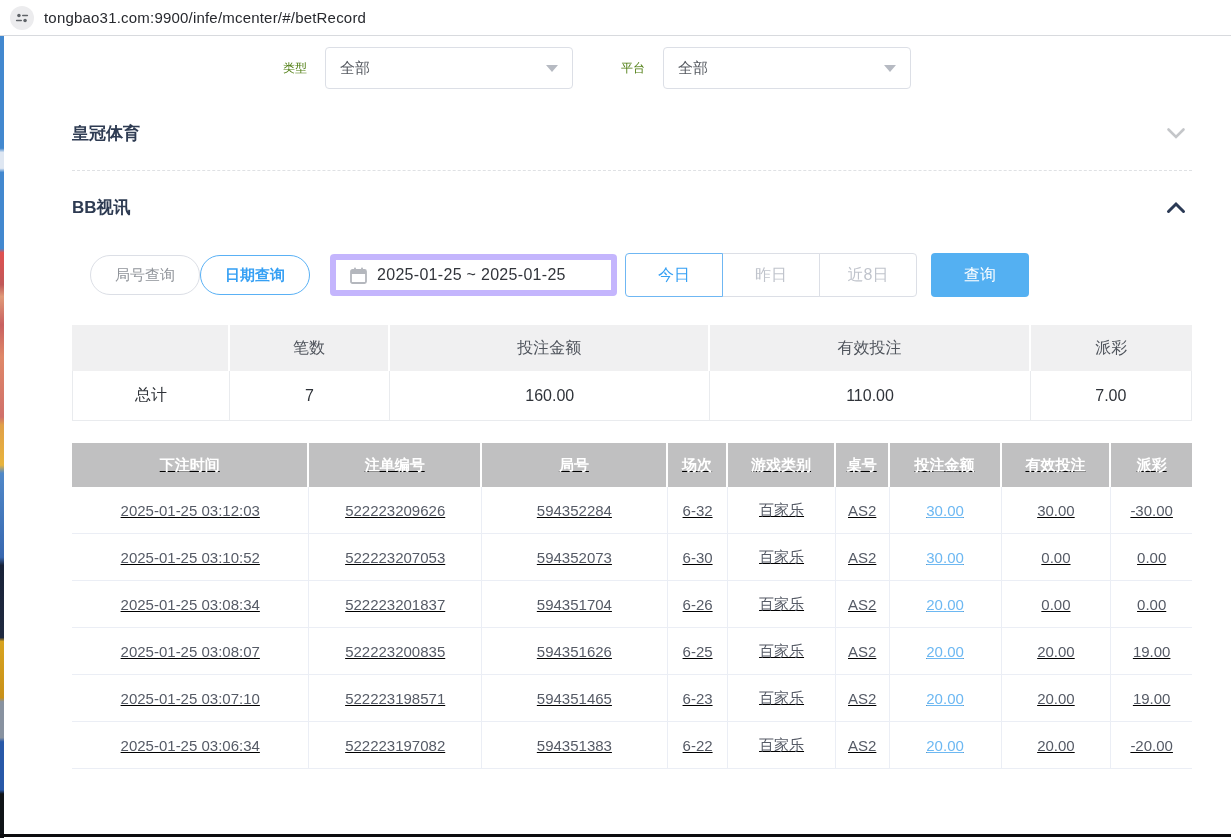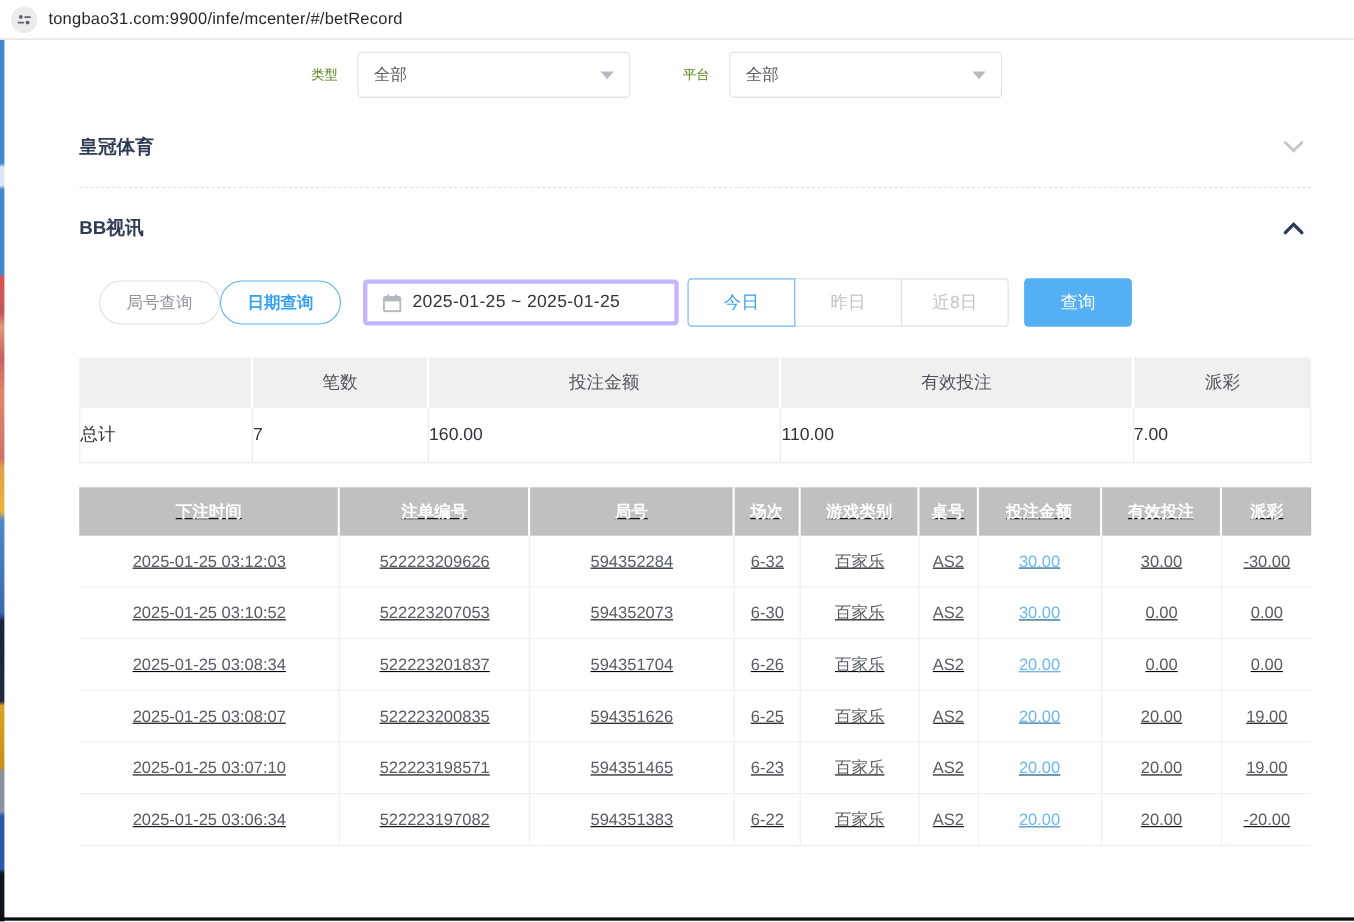--- a/index.html
+++ b/index.html
@@ -44,40 +44,40 @@
   .section-title { font-size:17px; font-weight:bold; color:#2e3b52; }
   .dotted-divider { border-bottom:1px dashed #dfe1e4; margin-top:20px; }
   .chev { cursor:pointer; display:flex; align-items:center; padding-right:6px; }
 
   
   .query-row { display:flex; align-items:center; margin-top:28px; height:44px; }
   .pill-btn { height:40px; padding:0 24px; border-radius:20px; background:#fff; font-size:15px;
               display:flex; align-items:center; cursor:pointer; }
   .pill-active { border:1px solid #5ab1f5; color:#36a0f4; font-weight:bold; }
   .pill-plain { border:1px solid #dcdfe6; color:#8f9399; margin-left:18px; }
-  .date-input { margin-left:20px; width:287px; height:42px; border:4px solid #c4b5fd; border-radius:4px;
+  .date-input { margin-left:20px; width:287px; height:42px; border:6px solid #c4b5fd; border-radius:4px;
                 display:flex; align-items:center; padding:12px 14px; cursor:pointer; background:#fff; }
   .date-text { font-size:16px; color:#32353b; margin-left:10px; letter-spacing:.3px; }
   .range-group { display:flex; margin-left:8px; }
   .range-btn { height:44px; width:98px; background:#fff; font-size:16px; display:flex; align-items:center;
                justify-content:center; cursor:pointer; border:1px solid #dcdfe6; color:#c0c4cc; }
   .range-btn + .range-btn { margin-left:-1px; }
   .range-first { border-radius:4px 0 0 4px; }
   .range-last { border-radius:0 4px 4px 0; }
   .range-active { border:1px solid #6fb7f3; color:#36a0f4; position:relative; z-index:2; }
   .search-btn { margin-left:14px; width:98px; height:44px; background:#54b0f2; border:none; border-radius:4px;
                 color:#fff; font-size:16px; cursor:pointer; display:flex; align-items:center; justify-content:center; }
 
   
   table { border-collapse:separate; border-spacing:0; width:100%; table-layout:fixed; }
   .summary-table { margin-top:28px; }
   .summary-table th { background:#f0f0f1; height:46px; font-size:16px; font-weight:normal; color:#4f545c;
                       border-right:2px solid #fff; }
   .summary-table th:last-child { border-right:none; }
-  .summary-table td { height:50px; background:#fff; font-size:16px; color:#2f3339;
+  .summary-table td { height:50px; background:#fff; text-align:center; font-size:16px; color:#2f3339;
                       border-bottom:1px solid #e9ebee; border-right:1px solid #e9ebee; }
   .summary-table td:first-child { border-left:1px solid #e9ebee; }
 
   
   .bet-table { margin-top:22px;text-decoration:underline; }
   .bet-table th { background:#c0c0c1; height:44px; color:#fff; font-size:15px; font-weight:bold;
                   border-right:2px solid #fff; }
   .bet-table th:last-child { border-right:none; }
   .bet-table td { height:47px; text-align:center; font-size:15px; color:#565b66;
                   border-bottom:1px solid #ebeef5; border-right:1px solid #ebeef5; }

